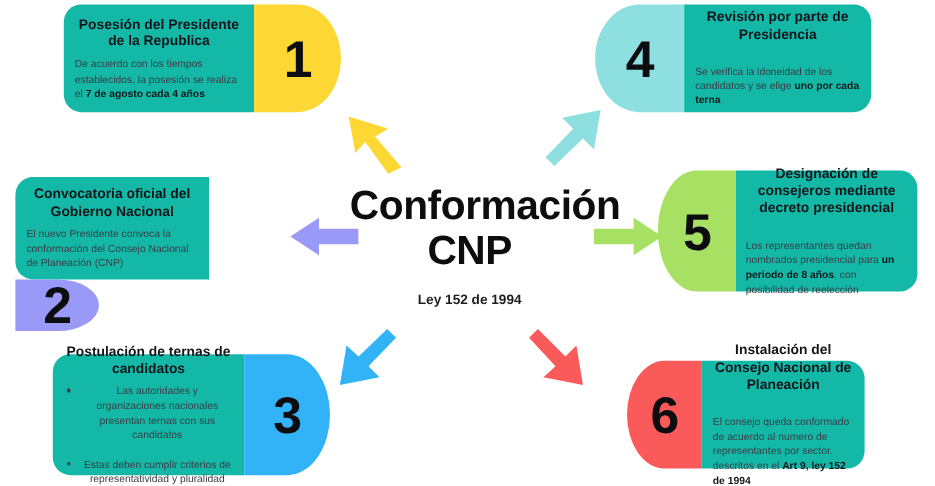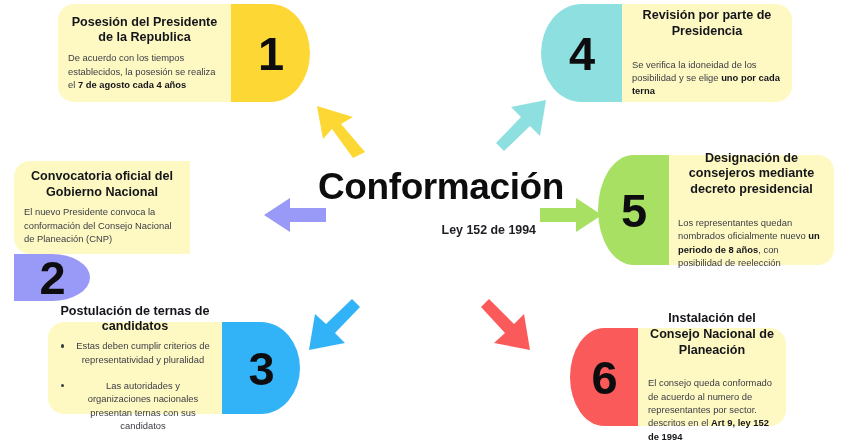--- a/index.html
+++ b/index.html
@@ -17,21 +17,21 @@
   }
 
   
   .card {
     position: absolute;
     display: flex;
     align-items: stretch;
     border-radius: 16px;
   }
   .card .text-pane {
-    background: #fef9c3;
+    background: #14b8a6;
     display: flex;
     flex-direction: column;
     justify-content: center;
     box-sizing: border-box;
   }
   .card .num-pane {
     display: flex;
     align-items: center;
     justify-content: center;
     box-sizing: border-box;
@@ -119,21 +119,20 @@
     line-height: 1.12;
     letter-spacing: -0.4px;
     color: #0d0d0f;
     margin: 0;
   }
   #center-sub {
     margin: 16px 0 0 0;
     font-size: 12.4px;
     font-weight: 600;
     color: #1d1e23;
-    text-align: right;
   }
 
   
   .arrow { position: absolute; }
 </style>
 </head>
 <body>
 
 <div class="card left-text" id="card-1" style="left:58px; top:4px; width:252px; height:98px;">
   <div class="text-pane" style="width:173px; padding:8px 10px;">
@@ -144,70 +143,71 @@
     <span class="num">1</span>
   </div>
 </div>
 
 <div class="card right-text" id="card-4" style="left:541px; top:4px; width:251px; height:98px;">
   <div class="num-pane" style="width:81px; background:#8ee0e0;">
     <span class="num">4</span>
   </div>
   <div class="text-pane" style="width:170px; padding:8px 10px;">
     <p class="ctitle">Revisión por parte de Presidencia</p>
-    <p class="cbody"><span>Se verifica la idoneidad de los posibilidad y se elige </span><b>uno por cada terna</b><span></span></p>
+    <p class="cbody"><span>Se verifica la idoneidad de los candidatos y se elige </span><b>uno por cada terna</b><span></span></p>
   </div>
 </div>
 
 <div class="card left-text" id="card-2" style="left:14px; top:161px; width:252px; height:98px;flex-direction:column;">
   <div class="text-pane" style="width:176px; padding:8px 10px;">
     <p class="ctitle">Convocatoria oficial del Gobierno Nacional</p>
     <p class="cbody"><span>El nuevo Presidente convoca la conformación del Consejo Nacional de Planeación (CNP)</span><b></b><span></span></p>
   </div>
   <div class="num-pane" style="width:76px; background:#9999f7;">
     <span class="num">2</span>
   </div>
 </div>
 
 <div class="card right-text" id="card-5" style="left:598px; top:155px; width:252px; height:110px;">
   <div class="num-pane" style="width:71px; background:#a8e063;">
     <span class="num">5</span>
   </div>
   <div class="text-pane" style="width:165px; padding:7px 9px;">
     <p class="ctitle">Designación de consejeros mediante decreto presidencial</p>
-    <p class="cbody"><span>Los representantes quedan nombrados oficialmente nuevo </span><b>un periodo de 8 años</b><span>, con posibilidad de reelección</span></p>
-  </div>
-</div>
-
-<div class="card left-text" id="card-3" style="left:48px; top:322px; width:252px; height:92px;">
+    <p class="cbody"><span>Los representantes quedan nombrados presidencial para </span><b>un periodo de 8 años</b><span>, con posibilidad de reelección</span></p>
+  </div>
+</div>
+
+<div class="card left-text" id="card-3" style="left:48px; top:322px; width:252px; height:110px;">
   <div class="text-pane" style="width:174px; padding:8px 6px;">
     <p class="ctitle">Postulación de ternas de candidatos</p>
     <ul class="bullets">
+      <li>Las autoridades y organizaciones nacionales presentan ternas con sus candidatos</li>
       <li>Estas deben cumplir criterios de representatividad y pluralidad</li>
-      <li>Las autoridades y organizaciones nacionales presentan ternas con sus candidatos</li>
     </ul>
   </div>
   <div class="num-pane" style="width:78px; background:#33b3f7;">
     <span class="num">3</span>
   </div>
 </div>
 
 <div class="card right-text" id="card-6" style="left:570px; top:328px; width:252px; height:98px;">
   <div class="num-pane" style="width:68px; background:#fb5a5a;">
     <span class="num">6</span>
   </div>
   <div class="text-pane" style="width:148px; padding:7px 10px;">
     <p class="ctitle">Instalación del Consejo Nacional de Planeación</p>
     <p class="cbody"><span>El consejo queda conformado de acuerdo al numero de representantes por sector. descritos en el </span><b>Art 9, ley 152 de 1994</b><span></span></p>
   </div>
 </div>
 
 <div id="center-block">
   <h1 id="center-title">
     <span>Conformación</span><br>
+    <span>CNP</span>
   </h1>
   <p id="center-sub">Ley 152 de 1994</p>
 </div>
 
 <svg class="arrow" style="left:313px; top:100px;" width="64" height="60" viewBox="0 0 64 60">
   <path d="M4 6 L40 17 L28 24 L52 52 L40 58 L19 29 L10 39 Z" fill="#fdd835"></path>
 </svg>
 
 <svg class="arrow" style="left:490px; top:96px;" width="62" height="60" viewBox="0 0 62 60">
   <path d="M56 4 L50 40 L40 30 L14 55 L6 47 L31 21 L21 11 Z" fill="#8ee0e0"></path>

